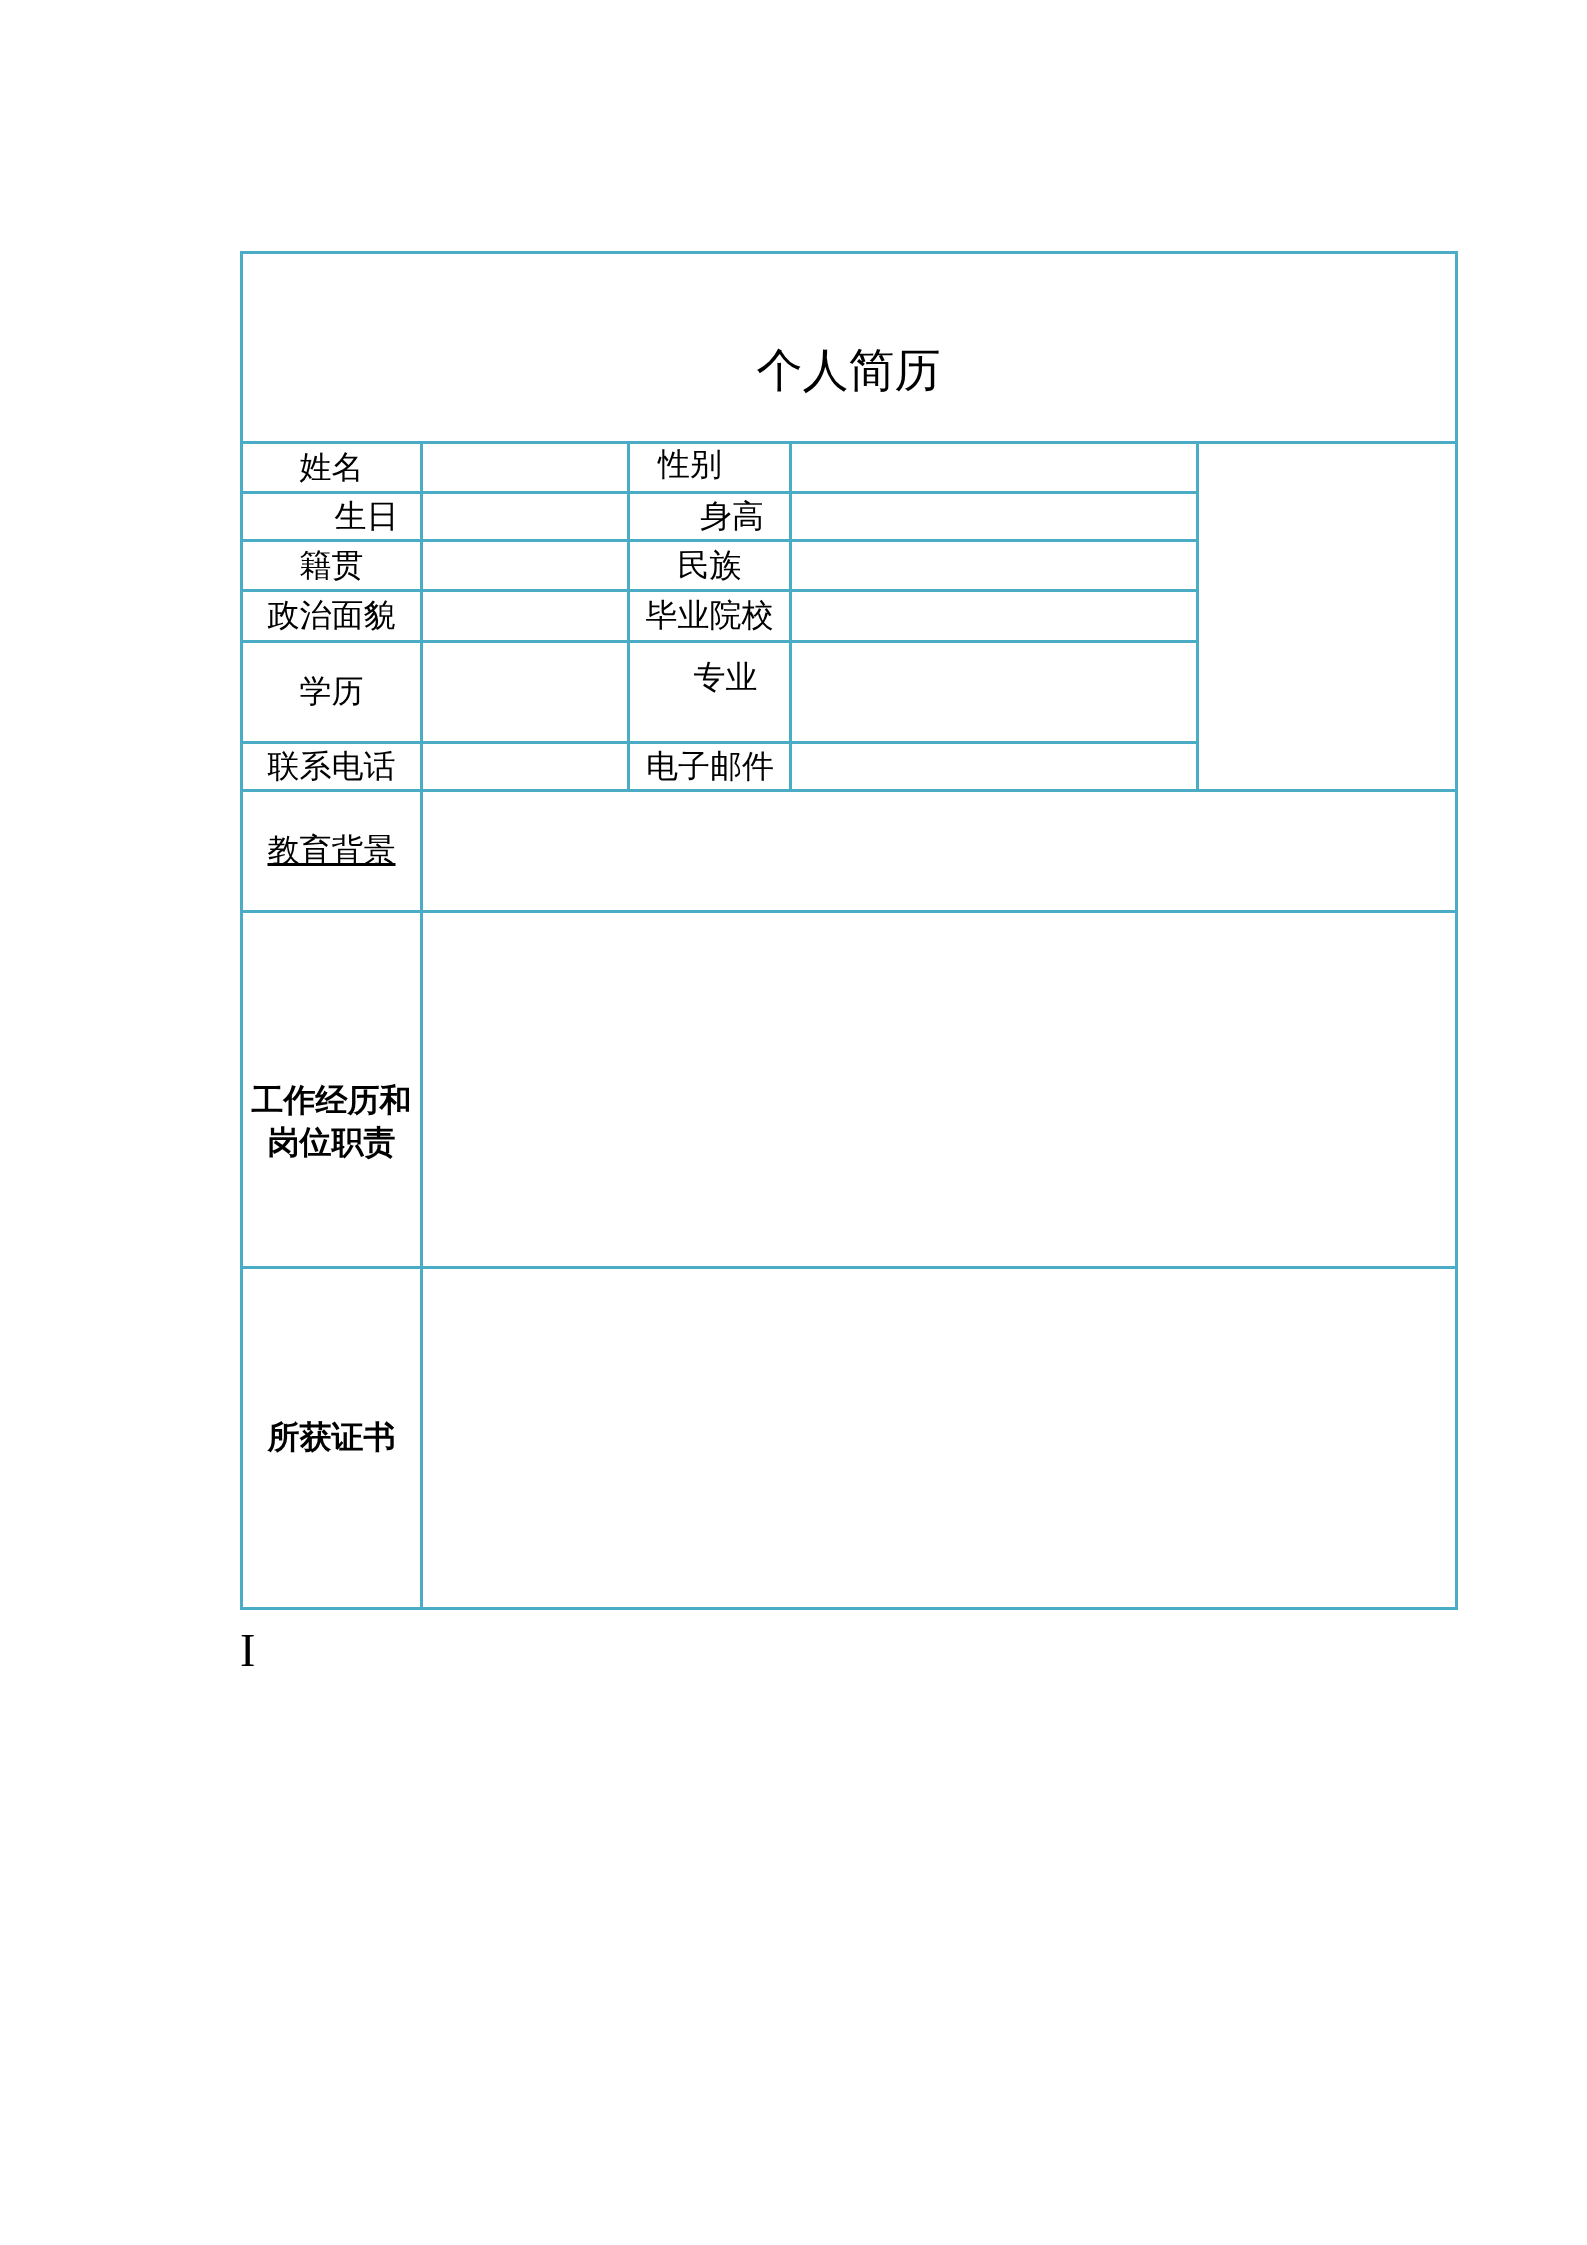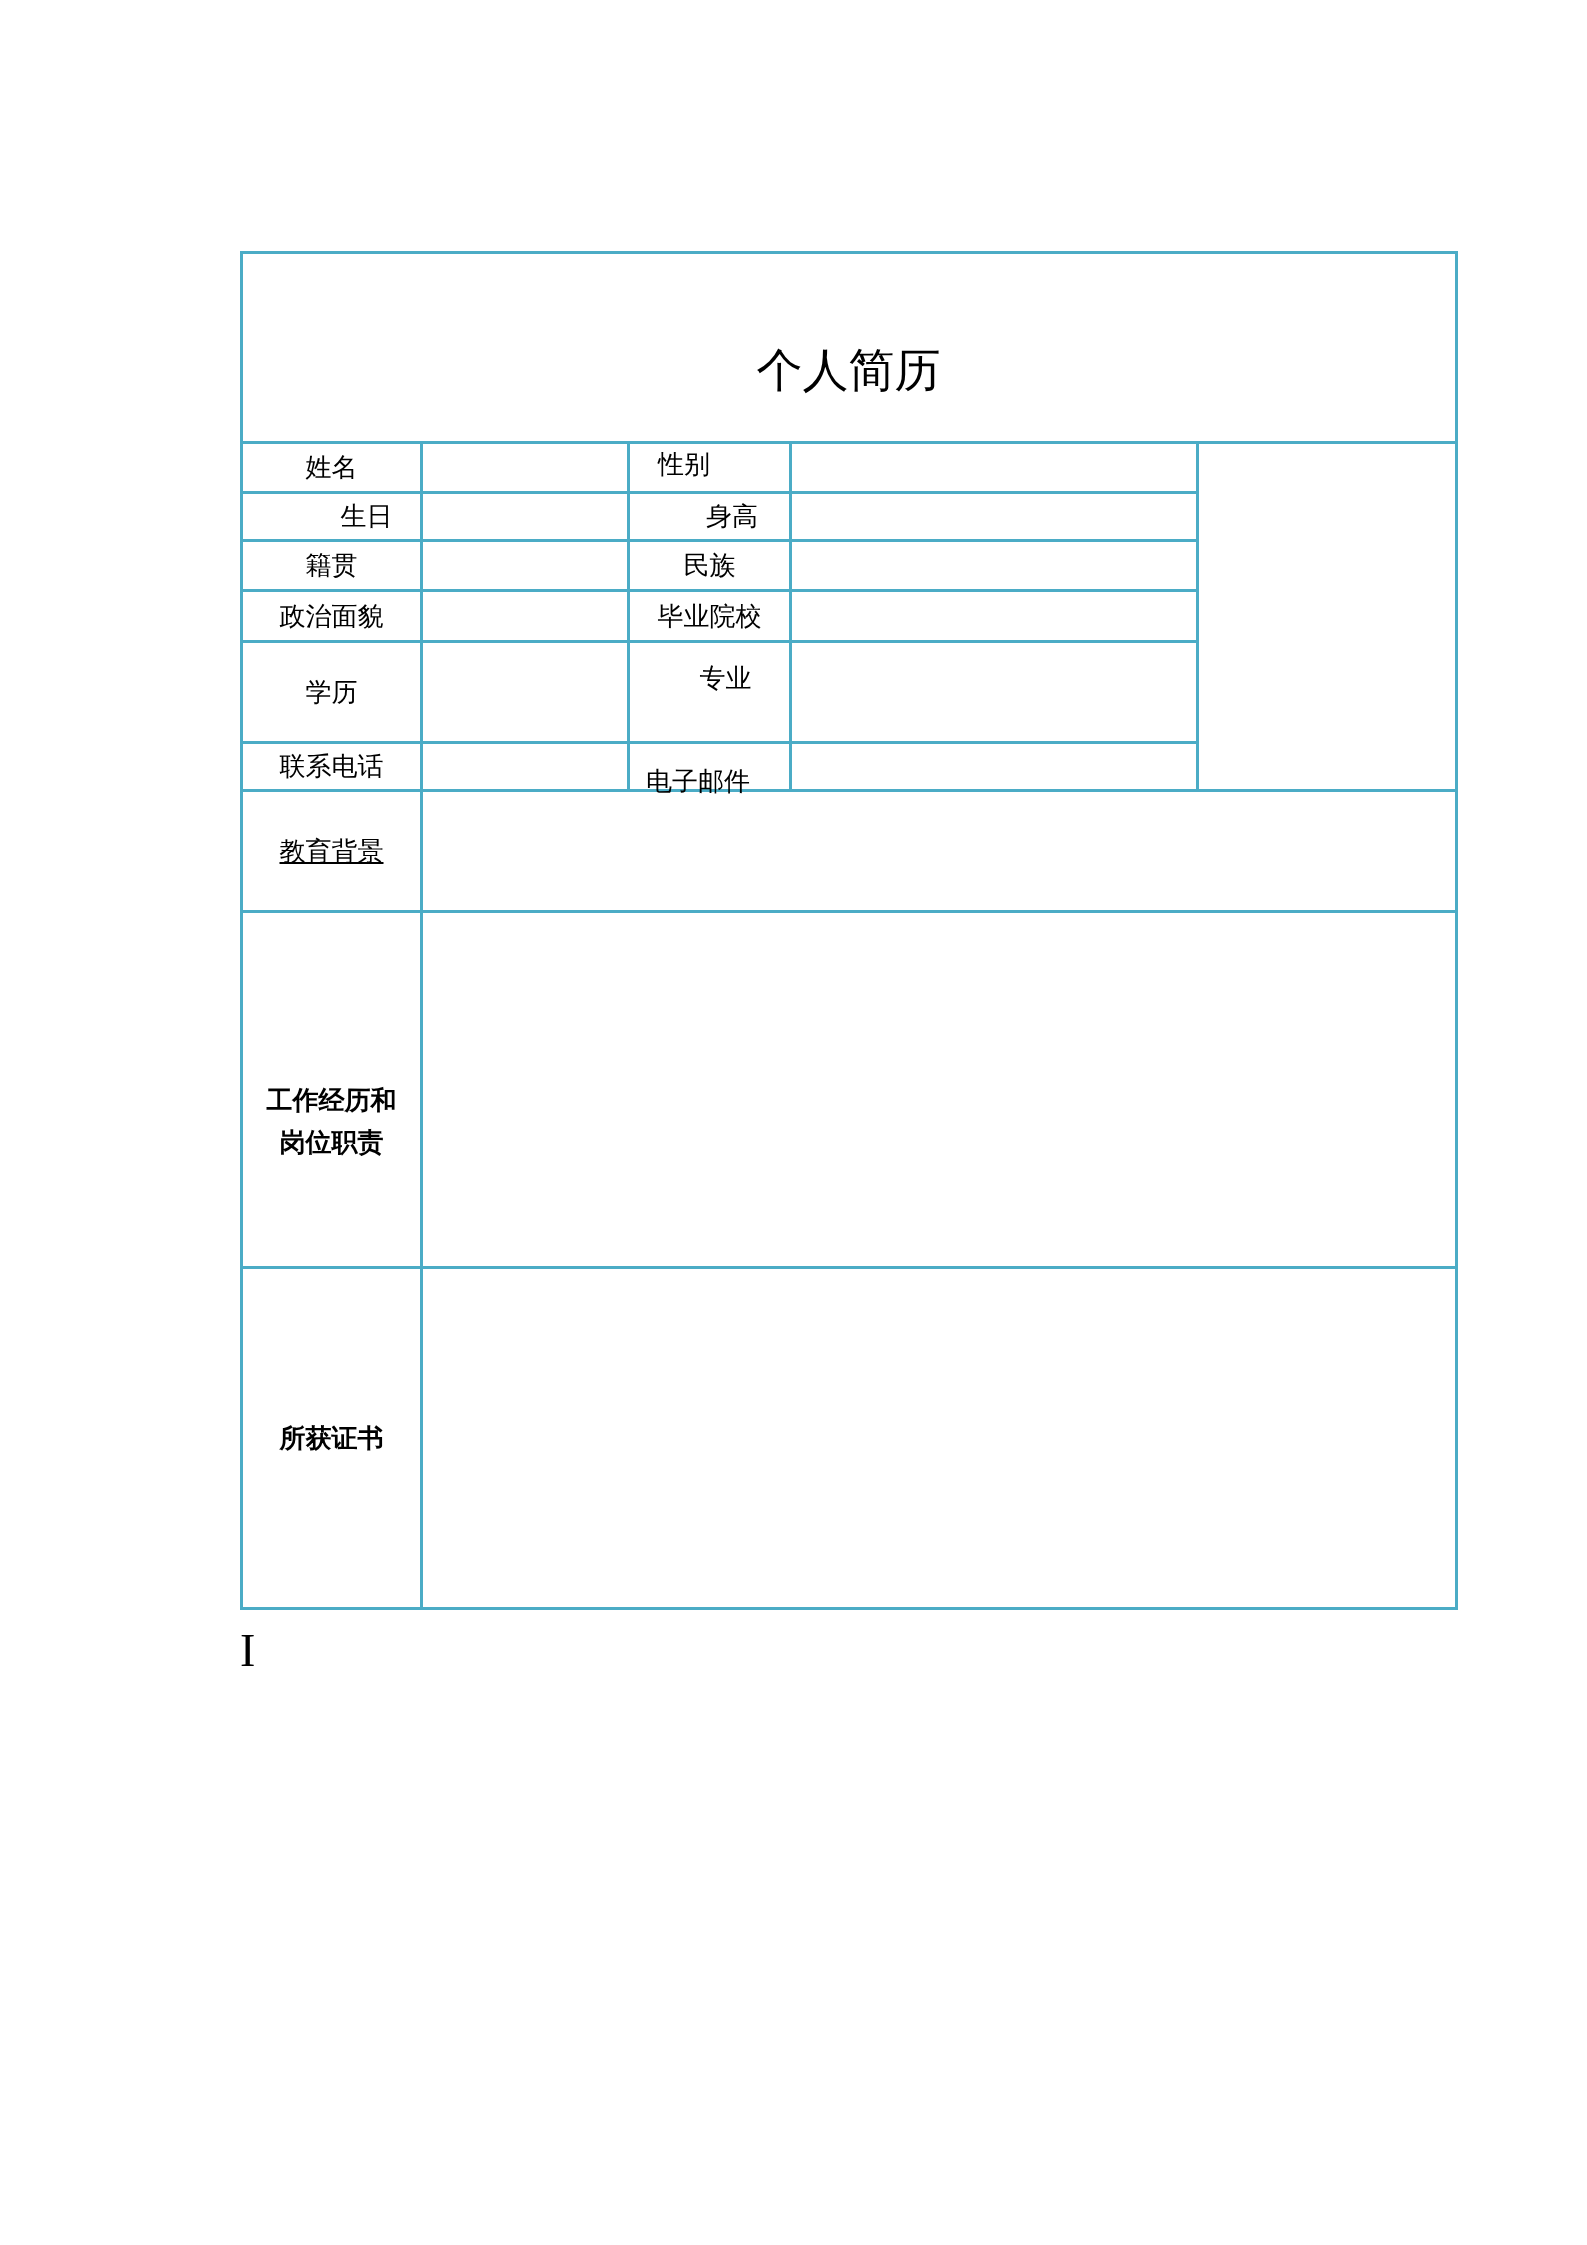--- a/index.html
+++ b/index.html
@@ -1,19 +1,19 @@
 <!DOCTYPE html>
 <html><head>
   <meta charset="utf-8">
   <style>
     html, body { margin: 0; padding: 0; background: #ffffff; }
     body { width: 1587px; height: 2245px; position: relative; overflow: hidden;
            font-family: "DejaVu Serif", "Liberation Serif", serif; color: #000; }
     .page { position: absolute; left: 0; top: 0; width: 1587px; height: 2245px; }
-    .c { position: absolute; box-sizing: border-box; display: flex; align-items: center; justify-content: center; font-size: 26px; }
+    .c { position: absolute; box-sizing: border-box; display: flex; align-items: center; justify-content: center; font-size: 32px; }
     .hl { position: absolute; height: 3px; background: #4BACC6; }
     .vl { position: absolute; width: 3px; background: #4BACC6; }
     .title { position: absolute; left: 240px; width: 1217px; top: 252px; height: 190px;
              display: flex; align-items: flex-end; justify-content: center; padding-bottom: 40px; box-sizing: border-box;
              font-size: 46px; }
     .bold { font-weight: bold; }
     .left { justify-content: flex-start; padding-left: 28px; }
     .ml { flex-direction: column; line-height: 42px; }
     .cursor { position: absolute; left: 240px; top: 1628px; font-size: 46px; line-height: 46px; font-family: "Liberation Serif", serif; }
   </style>
@@ -64,21 +64,21 @@
   <div class="c" style="left:630px;top:592px;width:159px;height:48px;">毕业院校</div>
   <div class="c" style="left:792px;top:592px;width:404px;height:48px;"></div>
 
   <div class="c" style="left:243px;top:643px;width:177px;height:98px;">学历</div>
   <div class="c" style="left:423px;top:643px;width:204px;height:98px;"></div>
   <div class="c" style="left:630px;top:643px;width:159px;height:70px;margin-left:16px;">专业</div>
   <div class="c" style="left:792px;top:643px;width:404px;height:98px;"></div>
 
   <div class="c" style="left:243px;top:744px;width:177px;height:45px;">联系电话</div>
   <div class="c" style="left:423px;top:744px;width:204px;height:45px;"></div>
-  <div class="c left" style="left:630px;top:744px;width:159px;height:45px;padding-left:16px;margin-top:15px;">电子邮件</div>
+  <div class="c left" style="left:630px;top:744px;width:159px;height:45px;padding-left:16px;">电子邮件</div>
   <div class="c" style="left:792px;top:744px;width:404px;height:45px;"></div>
 
   <div class="c" style="left:1199px;top:444px;width:256px;height:345px;"></div>
 
   <div class="c" style="left:243px;top:792px;width:177px;height:118px;text-decoration:underline;">教育背景</div>
   <div class="c" style="left:423px;top:792px;width:1032px;height:118px;"></div>
 
   <div class="c bold ml" style="left:243px;top:913px;width:177px;height:250px;justify-content:flex-end;">
     <span>工作经历和</span>
     <span>岗位职责</span>

